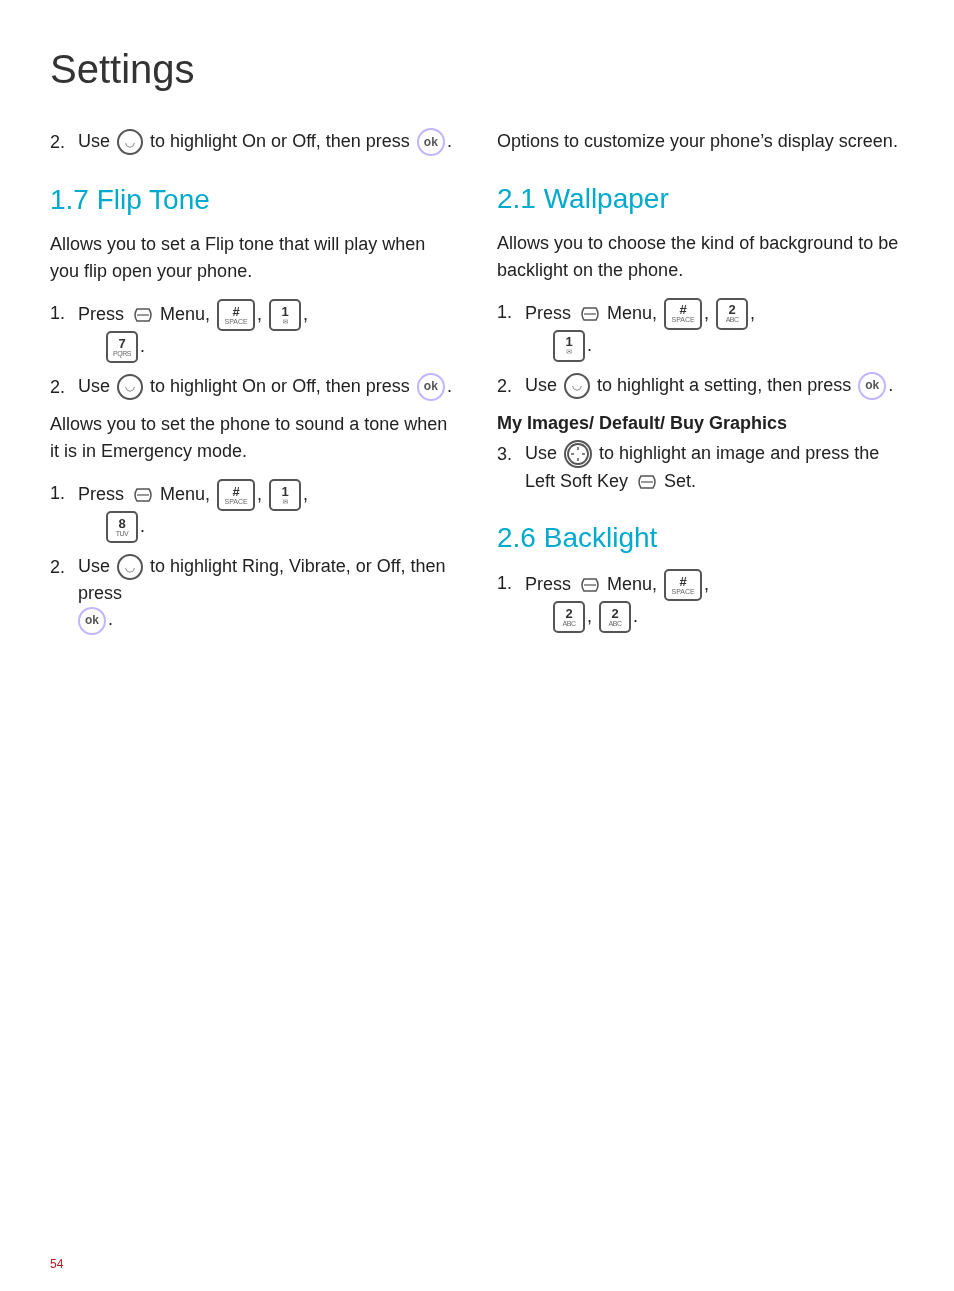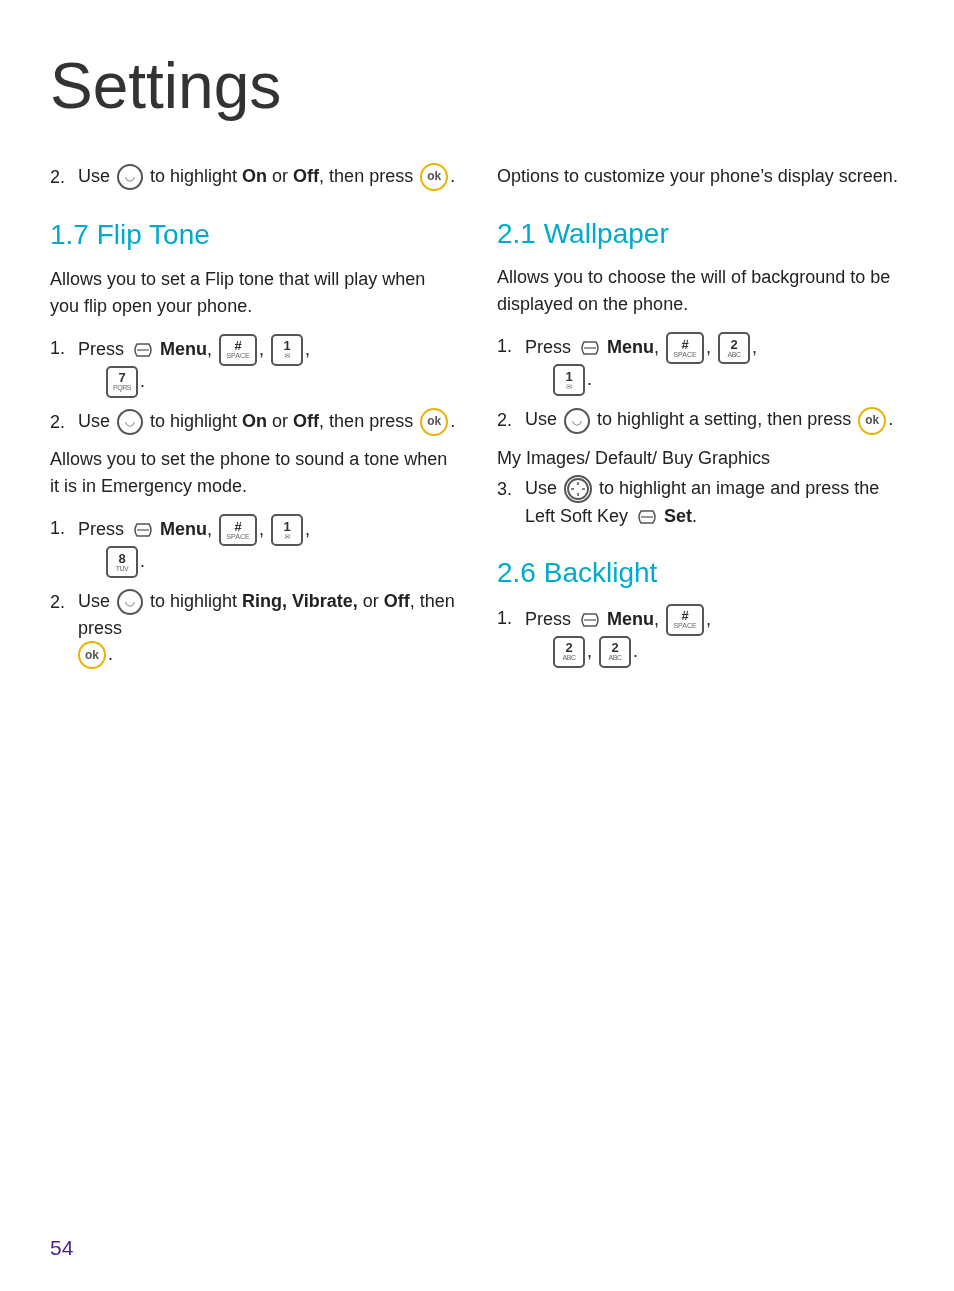--- a/index.html
+++ b/index.html
@@ -7,21 +7,21 @@
       font-family: 'Arial', sans-serif;
       background: #fff;
       width: 954px;
       min-height: 1291px;
       padding: 40px 50px 40px 50px;
       color: #222;
       font-size: 18px;
       line-height: 1.45;
     }
     h1.page-title {
-      font-size: 64px;
+      font-size: 40px;
       font-weight: 300;
       color: #333;
       margin-bottom: 30px;
     }
     .two-col {
       display: flex;
       gap: 40px;
     }
     .col-left {
       flex: 1;
@@ -79,21 +79,21 @@
       align-items: center;
       justify-content: center;
       vertical-align: middle;
       font-size: 9px;
       color: #555;
     }
     
     .icon-ok {
       width: 28px;
       height: 28px;
-      border: 2px solid #eab308;
+      border: 2px solid #c4b5fd;
       border-radius: 50%;
       display: inline-flex;
       align-items: center;
       justify-content: center;
       vertical-align: middle;
       font-size: 12px;
       font-weight: bold;
       color: #555;
     }
     
@@ -152,35 +152,35 @@
     }
     .key-hash .key-main {
       font-size: 13px;
       font-weight: bold;
       line-height: 1;
     }
     .key-hash .key-sub {
       font-size: 7px;
       color: #666;
     }
-    b { font-weight: bold; }
+    b { font-weight: normal; }
     .indent-step {
       margin-left: 24px;
     }
     .subheading {
-      font-weight: normal;
+      font-weight: bold;
       font-size: 18px;
       margin: 8px 0 4px 0;
     }
     .page-num {
       position: absolute;
-      bottom: 28px;
+      bottom: 18px;
       left: 50px;
-      font-size: 21px;
-      color: #4c1d95;
+      font-size: 12px;
+      color: #b91c1c;
     }
     .step-row {
       display: flex;
       align-items: flex-start;
       margin-bottom: 10px;
     }
     .step-label {
       min-width: 28px;
       font-size: 18px;
       padding-top: 1px;
@@ -292,21 +292,21 @@
   </div>
 
   <div class="col-right">
 
     <div class="section">
       <div class="section-intro">Options to customize your phone’s display screen.</div>
     </div>
 
     <div class="section">
       <div class="section-title">2.1  Wallpaper</div>
-      <div class="section-intro">Allows you to choose the will of background to be displayed on the phone.</div>
+      <div class="section-intro">Allows you to choose the kind of background to be backlight on the phone.</div>
 
       <div class="step-row">
         <span class="step-label">1.</span>
         <span class="step-content">
           Press
           <span class="inline-icon icon-soft">
             <svg viewBox="0 0 22 20" fill="none" xmlns="http://www.w3.org/2000/svg">
               <path d="M18 4 Q22 10 18 16 L6 16 Q2 10 6 4 Z" stroke="#555" stroke-width="1.5" fill="none"></path>
               <line x1="6" y1="10" x2="18" y2="10" stroke="#555" stroke-width="1.2"></line>
             </svg>

